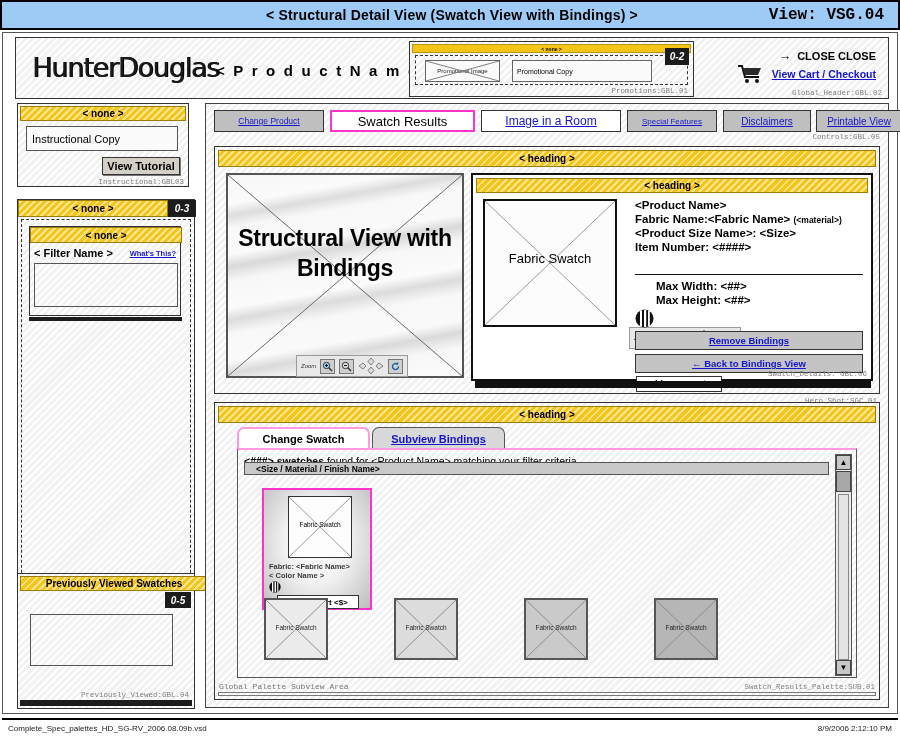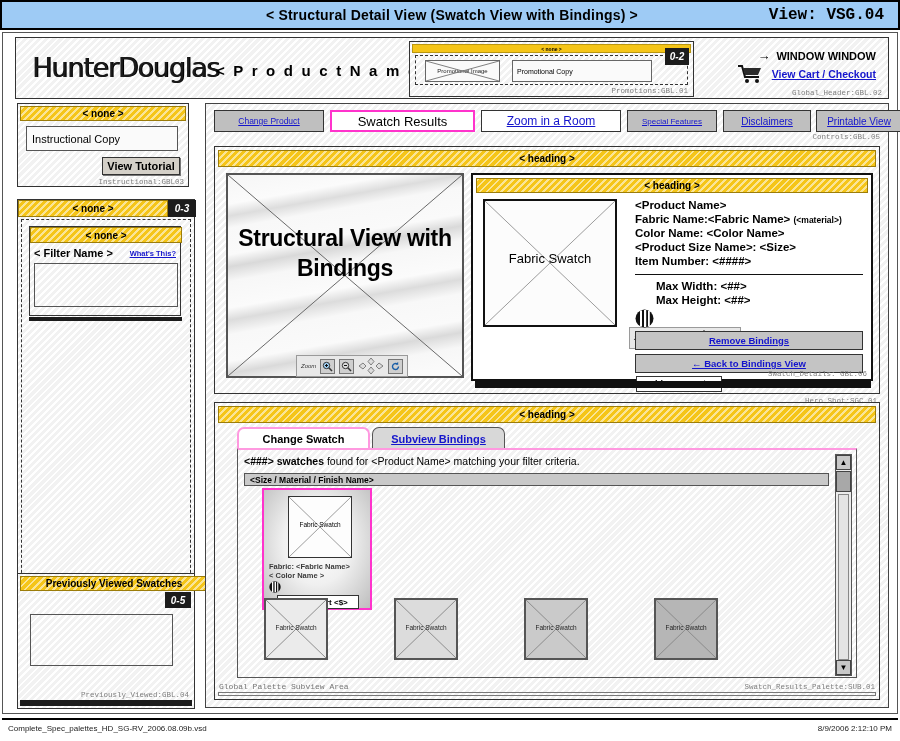--- a/index.html
+++ b/index.html
@@ -277,23 +277,23 @@
   }
   #subtab-swatch{left:22px;width:133px;background:#fff;border:2px solid #ff99e0;border-bottom:none;}
   #subtab-bindings{left:157px;width:133px;background:#d8d8d8;border:1px solid #555;border-bottom:none;color:#1414cc;text-decoration:underline;}
   #pal-body{
     position:absolute;left:22px;top:45px;width:620px;height:230px;
     box-sizing:border-box;border:1px solid #555;border-top:2px solid #ff99e0;
   }
   #pal-count{position:absolute;left:6px;top:5px;font-size:10.5px;}
   #pal-count b{font-weight:bold;}
   #pal-sizebar{
-    position:absolute;left:6px;top:23px;width:585px;height:13px;
+    position:absolute;left:6px;top:12px;width:585px;height:13px;
     background:#c9c9c9;border:1px solid #555;box-sizing:border-box;
-    display:flex;align-items:center;padding-left:5px;font-size:8.5px;font-weight:bold;
+    display:flex;align-items:center;padding-left:11px;font-size:8.5px;font-weight:bold;
   }
   
   #sel-card{
     position:absolute;left:24px;top:38px;width:110px;height:122px;
     border:2px solid #ff33cc;box-sizing:border-box;
     background:
       radial-gradient(ellipse at 50% 45%, #ffffff 0%, #f0f0f0 45%, #bdbdbd 100%);
   }
   #sel-sw{
     position:absolute;left:24px;top:6px;width:64px;height:62px;
@@ -366,21 +366,21 @@
           <span>Promotional Image</span>
         </div>
         <div class="promo-copy">Promotional Copy</div>
       </div>
       <div id="promo-badge" class="badge">0-2</div>
       <div id="promo-code" class="code-label">Promotions:GBL.01</div>
     </div>
 
     <div id="closewin">
       <span id="arrow-right">→</span>
-      <span>WINDOW WINDOW</span>
+      <span>CLOSE CLOSE</span>
     </div>
 
     <svg id="cart-icon" viewBox="0 0 26 20">
       <path d="M1 2 L5 2 L8 13 L22 13" stroke="#111" stroke-width="2" fill="none"></path>
       <path d="M6 4 L24 4 L21 11 L8 11 Z" fill="#2b2b2b"></path>
       <circle cx="10" cy="17" r="2" fill="#111"></circle>
       <circle cx="20" cy="17" r="2" fill="#111"></circle>
     </svg>
 
     <div id="viewcart">View Cart / Checkout</div>
@@ -421,21 +421,21 @@
       <div id="prev-code" class="code-label">Previously_Viewed:GBL.04</div>
       <div id="prev-foot"></div>
     </div>
   </div>
 
   <div id="maincol" class="hatch">
 
     <div id="controls">
       <div class="tabbtn tab-gray" style="left:0px;width:110px;font-size:8.5px;">Change Product</div>
       <div class="tabbtn tab-active" style="left:116px;width:145px;font-size:13px;">Swatch Results</div>
-      <div class="tabbtn tab-white" style="left:267px;width:140px;font-size:12px;color:#1414cc;text-decoration:underline;">Zoom in a Room</div>
+      <div class="tabbtn tab-white" style="left:267px;width:140px;font-size:12px;color:#1414cc;text-decoration:underline;">Image in a Room</div>
       <div class="tabbtn tab-gray" style="left:413px;width:90px;font-size:8px;">Special Features</div>
       <div class="tabbtn tab-gray" style="left:509px;width:88px;font-size:10px;">Disclaimers</div>
       <div class="tabbtn tab-gray" style="left:602px;width:86px;font-size:10px;">Printable View</div>
       <div id="controls-code" class="code-label">Controls:GBL.05</div>
     </div>
 
     <div id="heroshot" class="hatch">
       <div id="hero-head" class="yellowbar hatchy">&lt; heading &gt;</div>
 
       <div id="hero-struct">
@@ -520,21 +520,20 @@
               </svg>
           </span>
         </div>
 
         <div id="sd-info">
           <div class="l1">&lt;Product Name&gt;</div>
           <div class="l2">
             <span>Fabric Name:&lt;Fabric Name&gt;</span>
             <span class="mat">(&lt;material&gt;)</span>
           </div>
-          <div class="l1">Color Name: &lt;Color Name&gt;</div>
           <div class="l1">&lt;Product Size Name&gt;: &lt;Size&gt;</div>
           <div class="l1">Item Number: &lt;####&gt;</div>
         </div>
         <div id="sd-rule"></div>
         <div id="sd-dims">
           <div>Max Width:  &lt;##&gt;</div>
           <div>Max Height: &lt;##&gt;</div>
         </div>
 
         <svg id="bindings-icon" viewBox="0 0 19 19">

